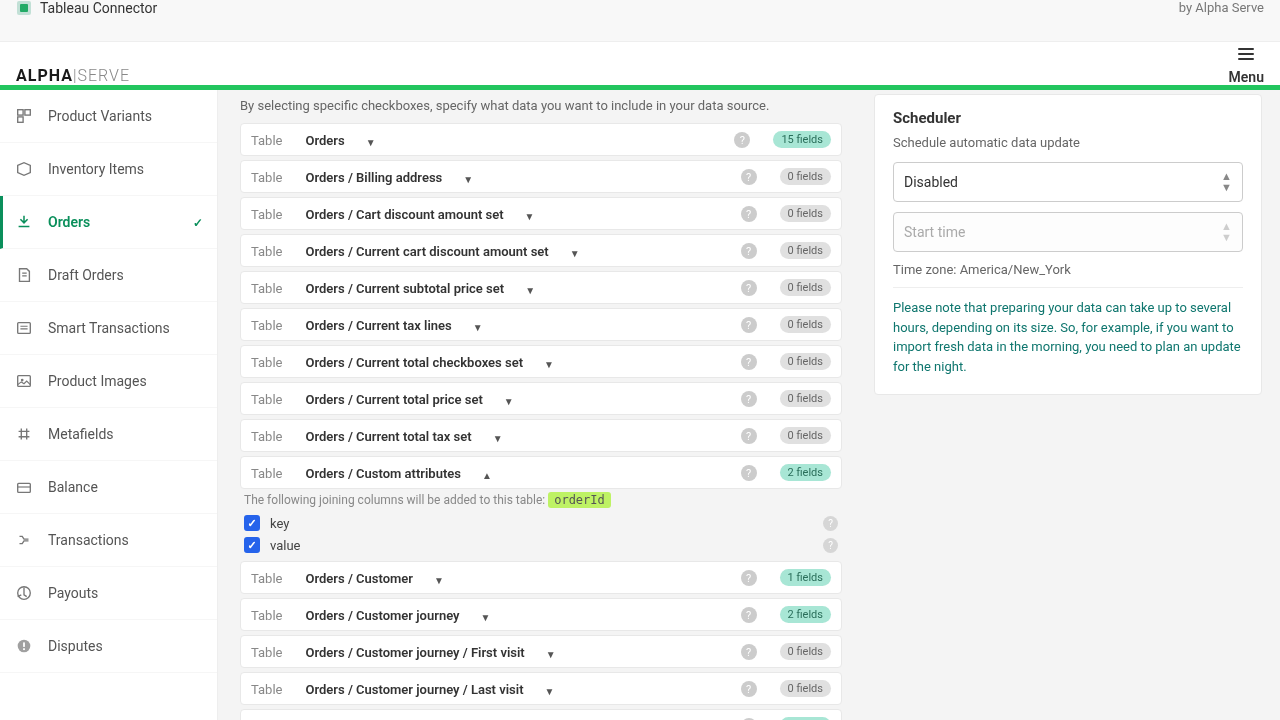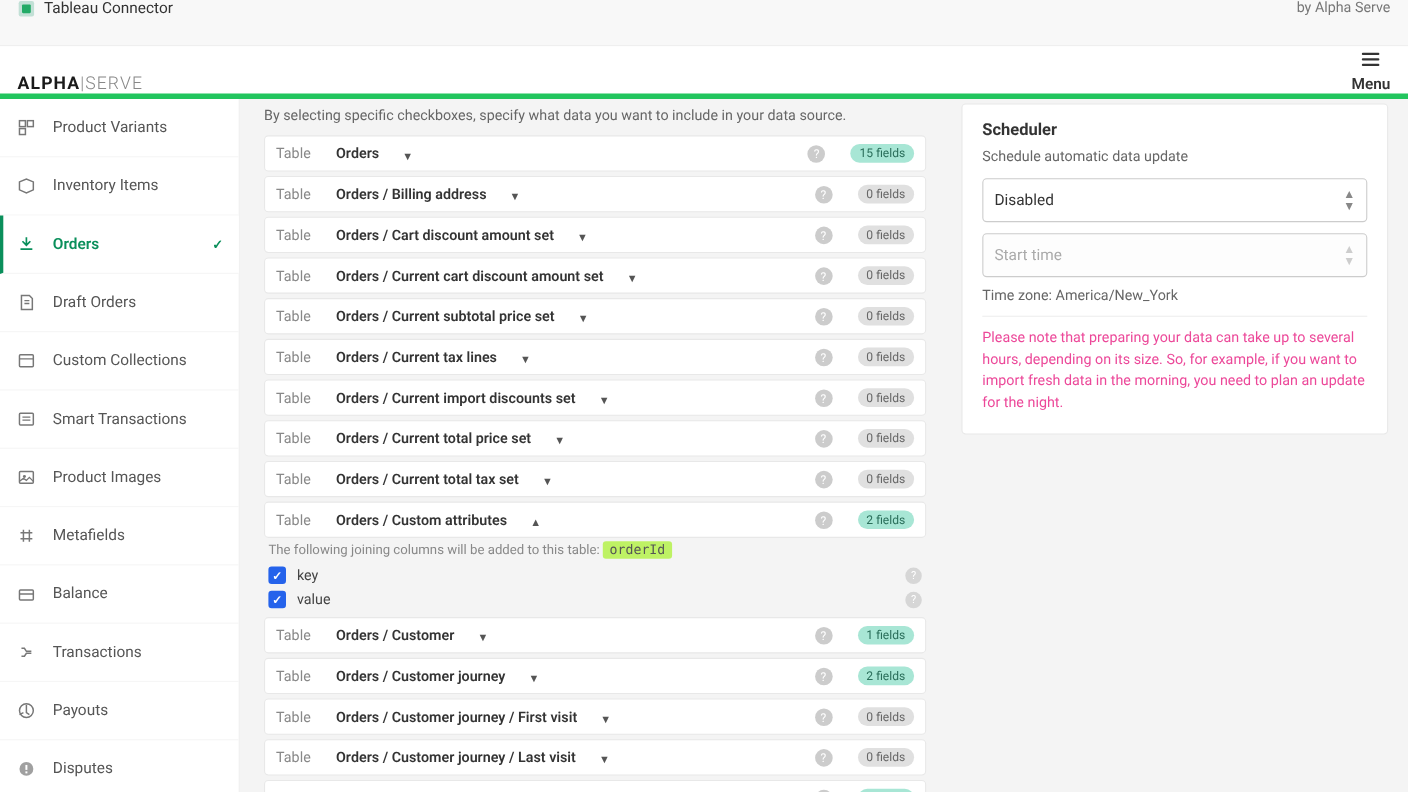--- a/index.html
+++ b/index.html
@@ -41,21 +41,21 @@
 .field .fhelp { margin-left: auto; width: 15px; height: 15px; border-radius: 50%; background: #d6d6d6; color: #fff; font-size: 10px; display: inline-flex; align-items: center; justify-content: center; }
 .right { width: 420px; padding: 4px 18px 0 14px; }
 .panel { background: #fff; border: 1px solid #e8e8e8; border-radius: 4px; padding: 14px 18px 18px; }
 .panel h3 { font-size: 15px; font-weight: 700; margin-bottom: 8px; }
 .panel .sub { color: #666; font-size: 13px; margin-bottom: 12px; }
 .select { border: 1px solid #ccc; border-radius: 4px; padding: 8px 10px; display: flex; align-items: center; margin-bottom: 10px; font-size: 14px; gap: 36px; }
 .select .arrows { margin-left: auto; color: #888; font-size: 11px; line-height: 1; display: flex; flex-direction: column; }
 .select.disabled-input { color: #aaa; background: #fdfdfd; }
 .tz { color: #666; font-size: 13px; }
 .hr { border-top: 1px solid #eee; margin: 10px 0; }
-.note { color: #ec4899; font-size: 13px; line-height: 1.5; }
+.note { color: #0f766e; font-size: 13px; line-height: 1.5; }
 </style>
 </head>
 <body>
 
 <div class="topbar">
   <span class="tb-icon">
     <svg viewBox="0 0 16 16">
         <rect x="1" y="1" width="14" height="14" rx="2" fill="#4a8" opacity="0.3"></rect>
         <rect x="4" y="4" width="8" height="8" rx="1" fill="#2a6"></rect>
       </svg>
@@ -111,29 +111,20 @@
             <path d="M5 3h8l3 3v11H5z" fill="none" stroke="currentColor" stroke-width="1.5"></path>
             <path d="M8 8h5M8 11h5" stroke="currentColor" stroke-width="1.3"></path>
           </svg>
         </span>
         <span>Draft Orders</span>
       </div>
       <div class="side-item">
         <span class="icon">
           <svg viewBox="0 0 20 20" width="18" height="18">
             <rect x="3" y="4" width="14" height="12" rx="1" fill="none" stroke="currentColor" stroke-width="1.5"></rect>
-            <path d="M3 8h14" stroke="currentColor" stroke-width="1.3"></path>
-          </svg>
-        </span>
-        <span>Custom Collections</span>
-      </div>
-      <div class="side-item">
-        <span class="icon">
-          <svg viewBox="0 0 20 20" width="18" height="18">
-            <rect x="3" y="4" width="14" height="12" rx="1" fill="none" stroke="currentColor" stroke-width="1.5"></rect>
             <path d="M6 8h8M6 11h8" stroke="currentColor" stroke-width="1.2"></path>
           </svg>
         </span>
         <span>Smart Transactions</span>
       </div>
       <div class="side-item">
         <span class="icon">
           <svg viewBox="0 0 20 20" width="18" height="18">
             <rect x="3" y="4" width="14" height="12" rx="1" fill="none" stroke="currentColor" stroke-width="1.5"></rect>
             <circle cx="8" cy="9" r="1.5" fill="currentColor"></circle>
@@ -227,21 +218,21 @@
         </div>
         <div class="table-row">
           <span class="tbl-label">Table</span>
           <span class="tbl-name">Orders / Current tax lines</span>
           <span class="caret">▼</span>
           <span class="help">?</span>
           <span class="badge grey">0 fields</span>
         </div>
         <div class="table-row">
           <span class="tbl-label">Table</span>
-          <span class="tbl-name">Orders / Current import discounts set</span>
+          <span class="tbl-name">Orders / Current total checkboxes set</span>
           <span class="caret">▼</span>
           <span class="help">?</span>
           <span class="badge grey">0 fields</span>
         </div>
         <div class="table-row">
           <span class="tbl-label">Table</span>
           <span class="tbl-name">Orders / Current total price set</span>
           <span class="caret">▼</span>
           <span class="help">?</span>
           <span class="badge grey">0 fields</span>

